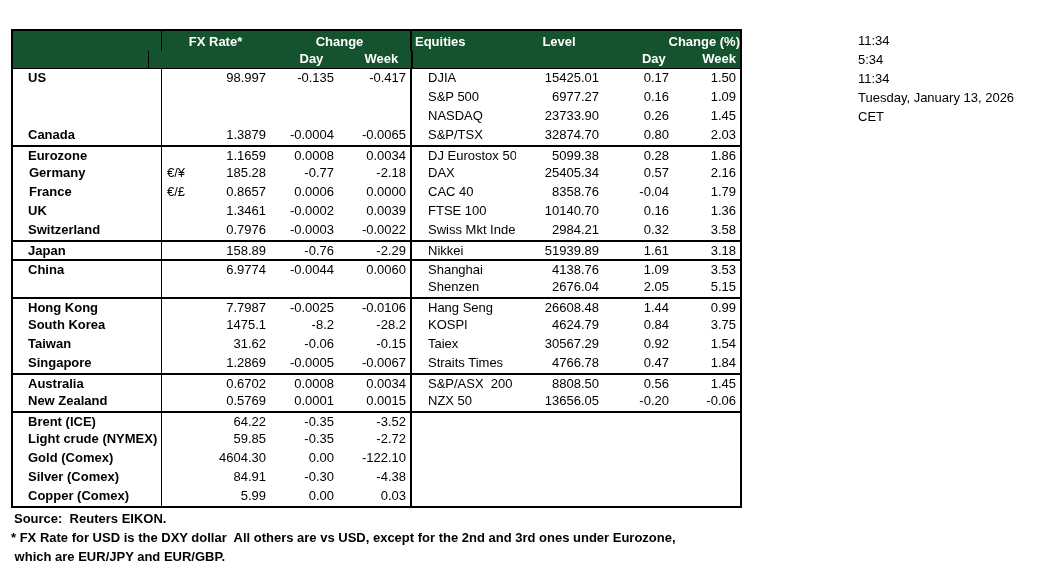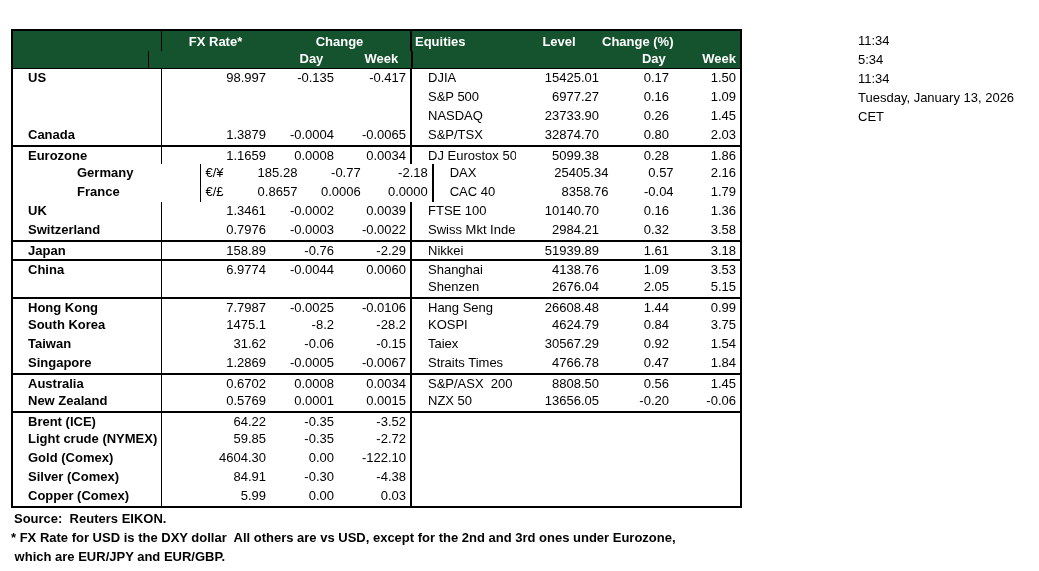--- a/index.html
+++ b/index.html
@@ -15,37 +15,37 @@
     border:2px solid #000; background:#fff;
   }
   .trow { display:flex; height:19px; line-height:18px; white-space:pre; }
   .trow.sep { border-top:2px solid #000; }
   .hrow { background:#14532d; color:#ffffff; font-weight:bold; }
   .hrow1 { height:20px; line-height:21px; }
   .hrow2 { height:18px; line-height:16px; border-bottom:1px solid #000;gap:9px; }
   .cell { overflow:hidden; }
   
   .c-name   { width:149px; border-right:1px solid #000; padding-left:15px; font-weight:bold; }
-  .c-name.indent { padding-left:16px;margin-left:48px; }
+  .c-name.indent { padding-left:16px; }
   .c-pair   { width:38px;  padding-left:5px; }
   .c-fx     { width:69px;  text-align:right; padding-right:3px; }
   .c-day    { width:68px;  text-align:right; padding-right:3px; }
   .c-week   { width:73px;  text-align:right; padding-right:4px; }
   
   .c-eqname { width:106px; border-left:2px solid #000; padding-left:16px; }
   .c-level  { width:86px;  text-align:right; padding-right:3px; }
   .c-eqday  { width:70px;  text-align:right; padding-right:3px; }
   .c-eqweek { width:68px;  text-align:right; padding-right:4px; }
   
   .h-blankname { width:149px; border-right:1px solid #000; }
   .h-fxrate    { width:107px; text-align:center; }
   .h-change    { width:141px; text-align:center; }
   .h-equities  { width:106px; border-left:2px solid #000; padding-left:3px; }
   .h-level     { width:86px;  text-align:center; }
-  .h-changepct { width:138px; text-align:left; }
+  .h-changepct { width:138px; text-align:right; }
   .h-sp107     { width:107px; }
   
   #timestamps { position:absolute; left:858px; top:31px; }
   #timestamps div { height:19px; line-height:19px; white-space:pre; }
   
   .footnote { position:absolute; font-weight:bold; white-space:pre; line-height:19px; }
   #source-note { left:14px; top:509px; }
   #fx-note-1  { left:11px; top:528px; }
   #fx-note-2  { left:11px; top:547px; }
 </style>

